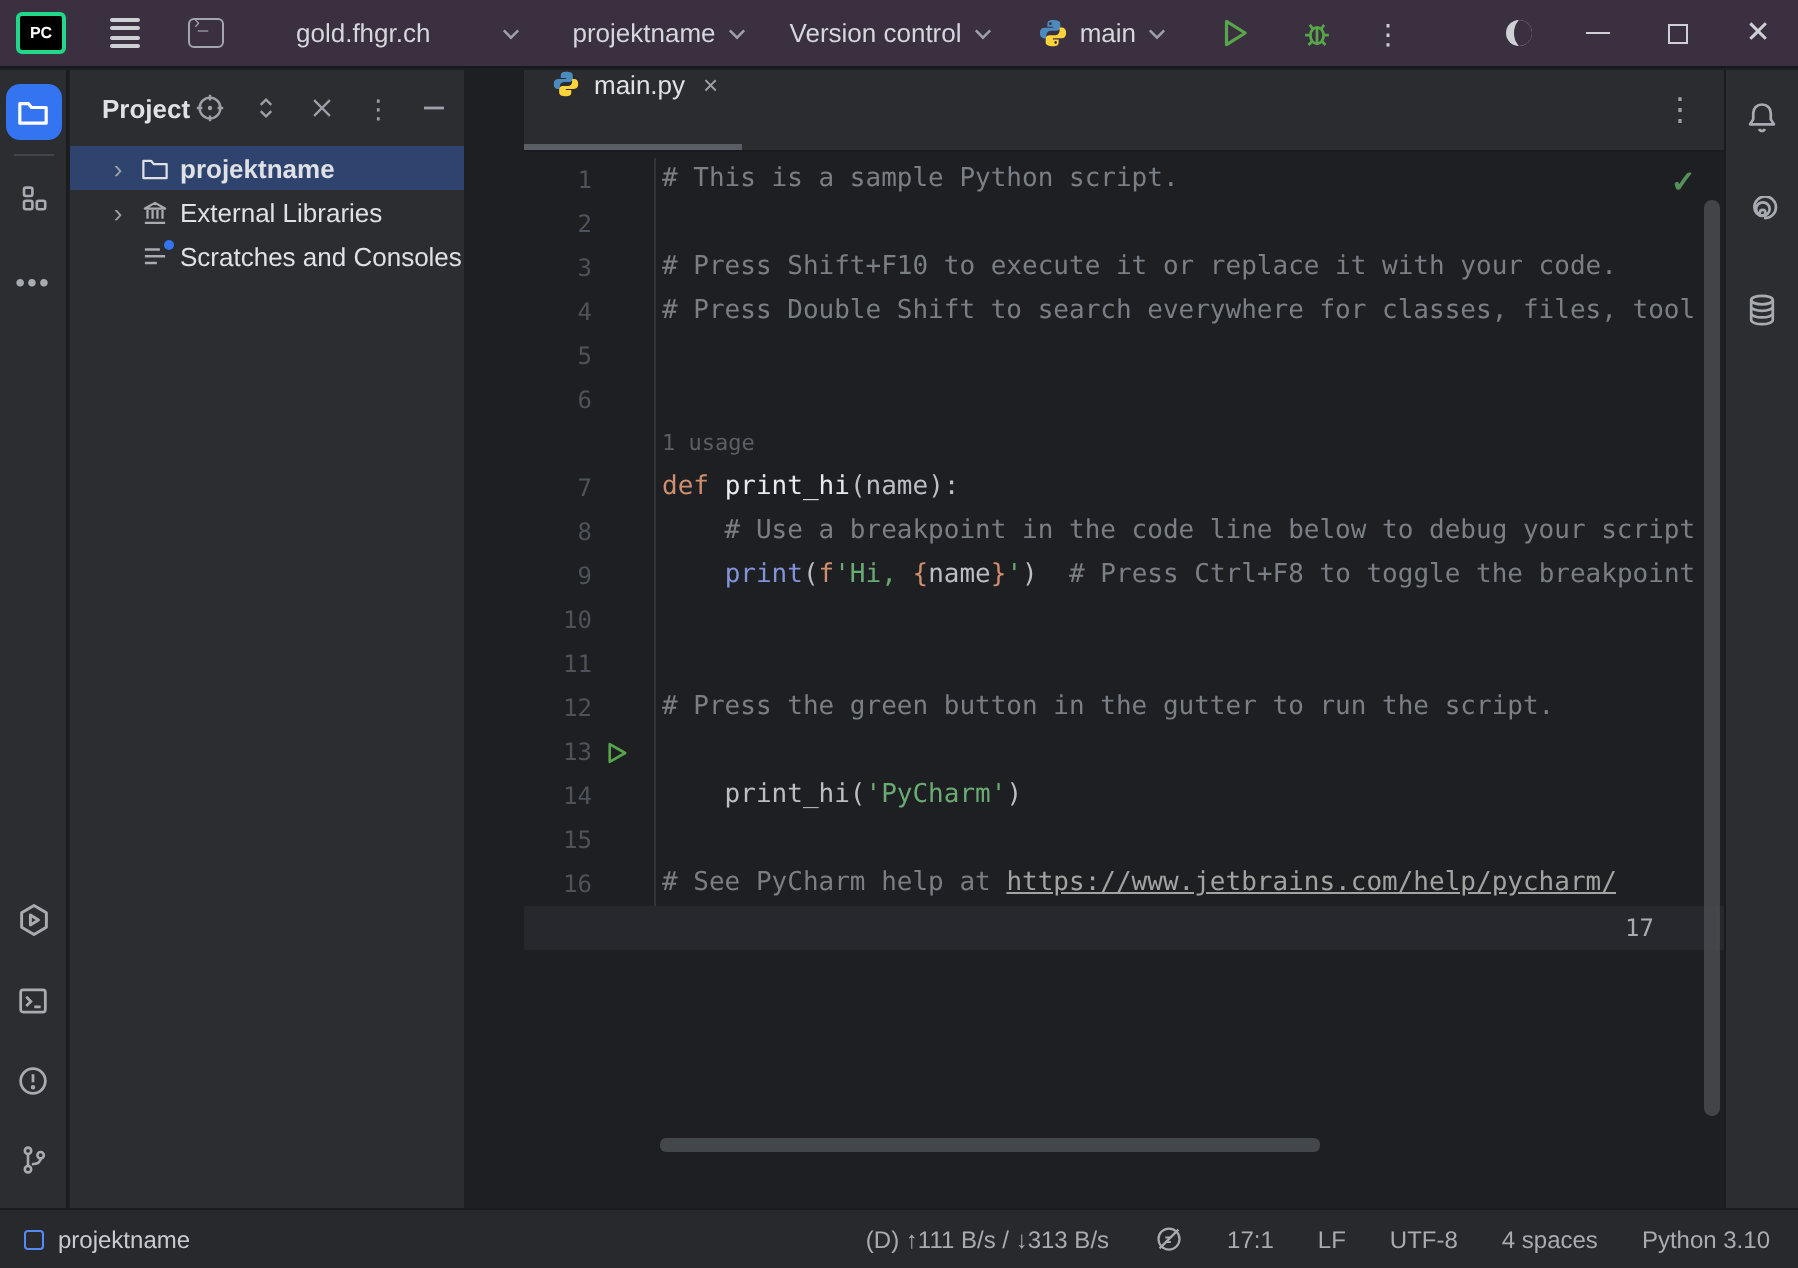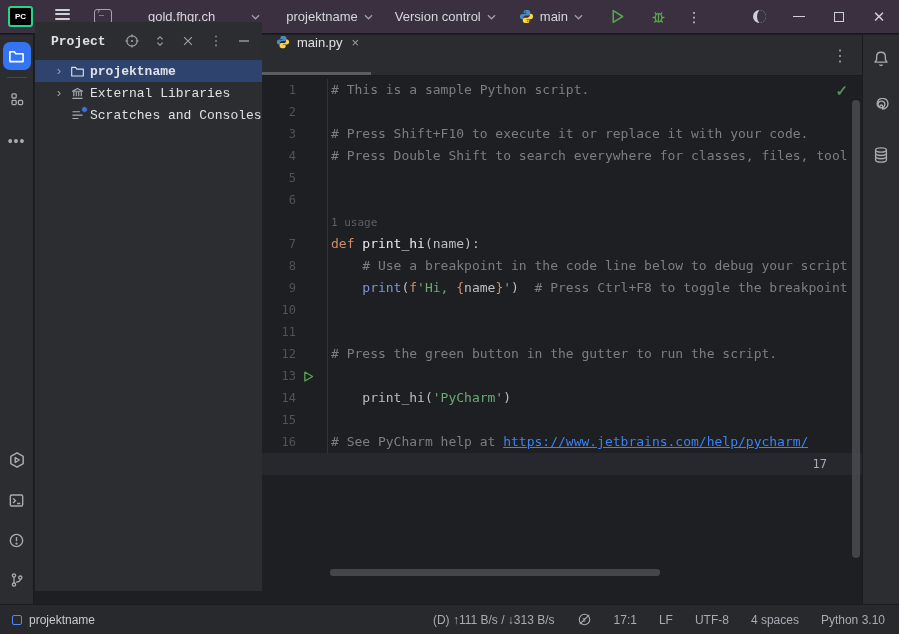--- a/index.html
+++ b/index.html
@@ -33,21 +33,21 @@
   
   .left-strip { position:absolute; top:35px; left:0; width:34px; height:569px; background:#2b2d30;
     border-right:1px solid #1a1b1e; display:flex; flex-direction:column; align-items:center; }
   .strip-btn { width:28px; height:28px; display:flex; align-items:center; justify-content:center; border-radius:7px; color:#a8abb2; }
   .strip-btn.active { background:#3574f0; color:#fff; }
   .strip-div { width:20px; height:1px; background:#43454a; margin:7px 0; }
   .strip-spacer { flex:1; }
   .dots { color:#a8abb2; font-size:14px; letter-spacing:1px; }
 
   
-  .project-panel { position:absolute; top:22px; left:35px; width:227px; height:569px; background:#2b2d30;font-family:Liberation Mono, monospace; }
+  .project-panel { position:absolute; top:35px; left:35px; width:197px; height:569px; background:#2b2d30; }
   .pp-header { height:38px; display:flex; align-items:center; padding:0 8px 0 16px; }
   .pp-title { font-size:13px; font-weight:bold; color:#dfe1e5; }
   .pp-icons { margin-left:auto; display:flex; align-items:center; gap:8px; color:#9da0a8; }
   .pp-ic { width:20px; height:20px; display:flex; align-items:center; justify-content:center; border-radius:4px; }
   .tree { font-size:13px; color:#dfe1e5; }
   .tree-row { height:22px; display:flex; align-items:center; padding-left:18px; gap:4px; }
   .tree-row.selected { background:#2e436e; }
   .tw { color:#9da0a8; width:12px; display:flex; justify-content:center; }
   .tree-ico { width:17px; height:17px; display:flex; align-items:center; justify-content:center; color:#a8abb2; position:relative; }
   .badge { position:absolute; top:-1px; right:-2px; width:7px; height:7px; border-radius:50%; background:#3574f0; border:1px solid #2b2d30; }
@@ -69,21 +69,21 @@
   .ln { width:34px; text-align:right; color:#4e525a; font-size:12px; line-height:22px; }
   .gic { width:24px; display:flex; align-items:center; justify-content:center; }
   .code { white-space:pre; padding-left:3px; color:#bcbec4; overflow:hidden; }
   .c-comment { color:#7a7e85; }
   .c-kw { color:#cf8e6d; }
   .c-str { color:#6aab73; }
   .c-bi { color:#8194d9;text-align:center; }
   .c-fn { color:#e8eaf0; }
   .c-d { color:#bcbec4; }
   .c-br { color:#cf8e6d; }
-  .c-link { color:#3b82f6; text-decoration:underline; }
+  .c-link { color:#a3a3a3; text-decoration:underline; }
   .c-inlay { color:#5c5f66; font-size:11px; }
   .cl.cur .ln { color:#a9abb2; }
 
   .hscroll { position:absolute; left:68px; bottom:28px; width:330px; height:7px; background:#4a4d52; border-radius:3px; opacity:.85; }
   .vscroll { position:absolute; right:2px; top:24px; width:8px; height:458px; background:#4a4d52; border-radius:4px; opacity:.8; }
 
   
   .right-strip { position:absolute; top:35px; right:0; width:37px; height:569px; background:#2b2d30;
     border-left:1px solid #1a1b1e; display:flex; flex-direction:column; align-items:center; padding-top:10px; gap:20px; }
 

